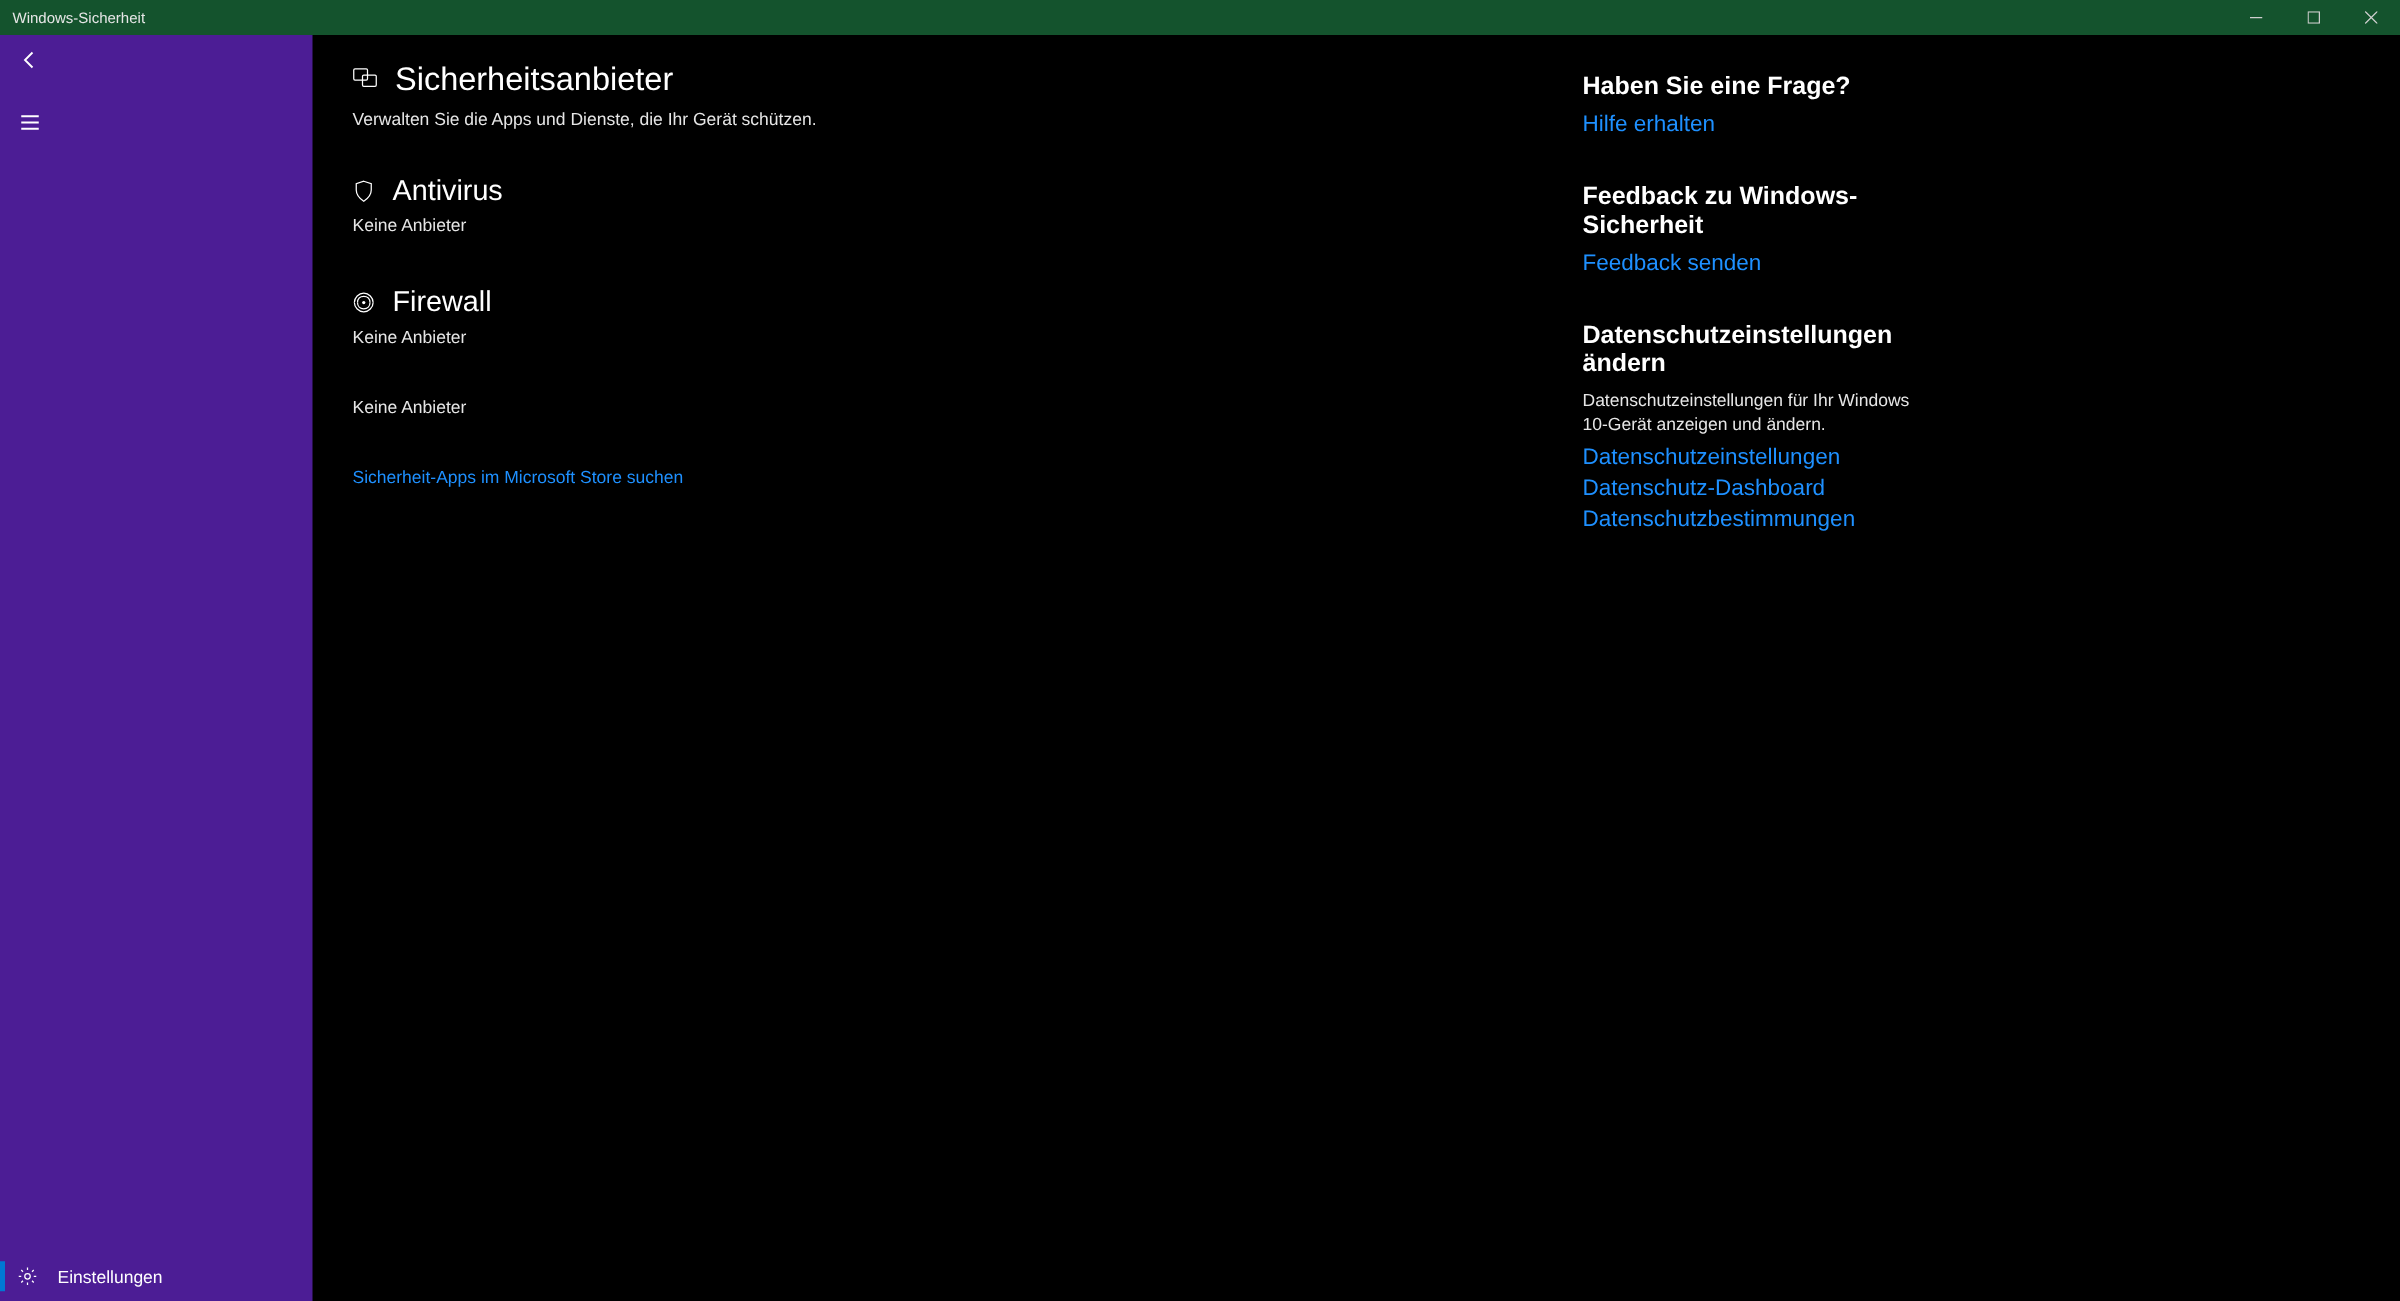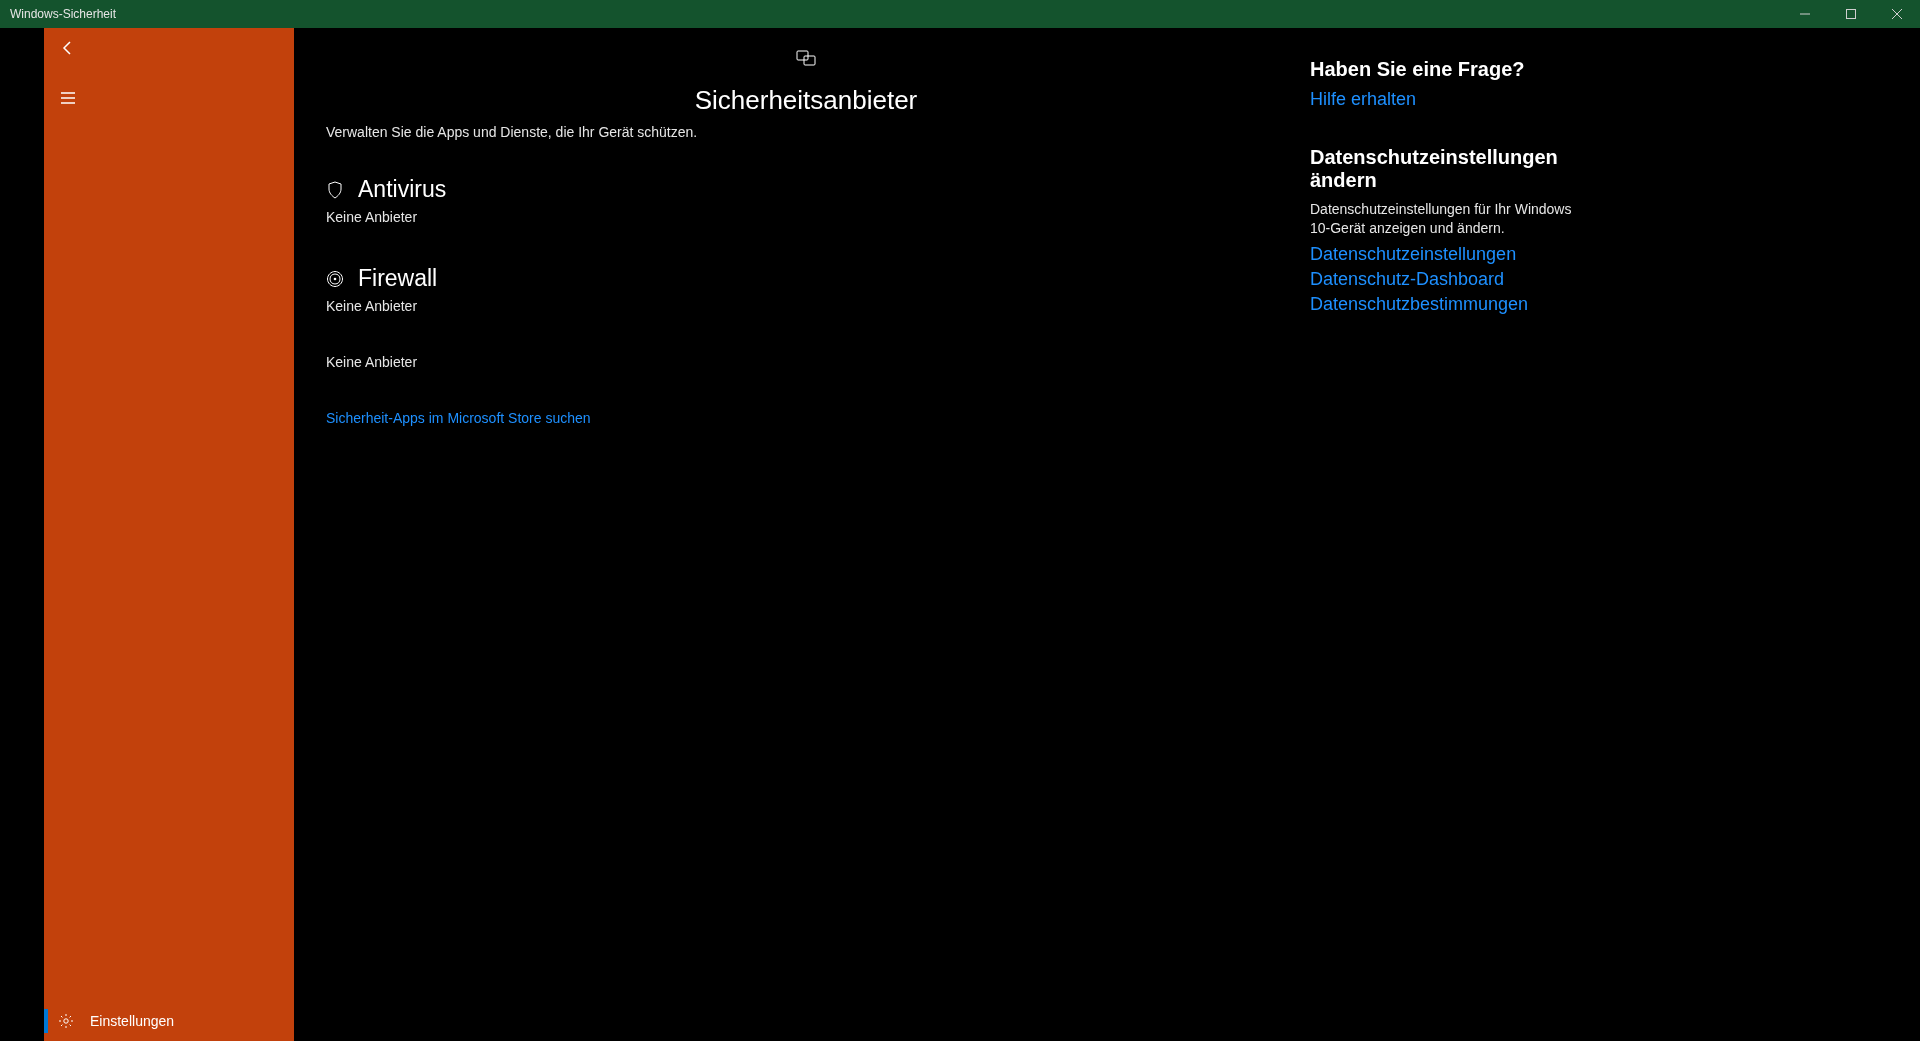--- a/index.html
+++ b/index.html
@@ -22,24 +22,23 @@
     display: flex; align-items: center; justify-content: center;
     color: #fff; font-size: 10px;
   }
   .titlebar-btn svg { width: 10px; height: 10px; stroke: #cfcfcf; stroke-width: 1; fill: none; }
 
   
   .body {
     display: flex; height: calc(1041px - 28px);
   }
   .sidebar {
-    width: 250px; background: #c2410c;
+    width: 250px; background: #4c1d95;
     display: flex; flex-direction: column;
     position: relative;
-    margin-left: 44px;
   }
   .sidebar-top { padding-top: 0; }
   .nav-btn {
     width: 48px; height: 40px;
     display: flex; align-items: center; justify-content: center;
   }
   .nav-btn svg { stroke: #fff; fill: none; }
 
   .sidebar-bottom {
     position: absolute; bottom: 0; left: 0; right: 0;
@@ -61,21 +60,20 @@
     flex: 1; background: #000;
     display: flex;
     padding: 20px 24px 0 32px;
   }
   .main {
     flex: 1; max-width: 960px;
   }
   .page-head {
     display: flex; align-items: center; gap: 14px;
     margin-bottom: 8px;
-    flex-direction: column;
   }
   .page-head .icon svg { width: 20px; height: 20px; stroke:#fff; fill:none;}
   .page-title { font-size: 26px; font-weight: 400; }
   .page-subtitle { font-size: 14px; color: #e6e6e6; margin-bottom: 36px;}
 
   .section { margin-bottom: 40px; }
   .section-head {
     display: flex; align-items: center; gap: 14px; margin-bottom: 6px;
   }
   .section-head .icon { width: 18px; height: 18px; display:flex; align-items:center; justify-content:center;}
@@ -195,20 +193,24 @@
 
       <div class="link">Sicherheit-Apps im Microsoft Store suchen</div>
     </div>
 
     <div class="right-rail">
       <div class="rail-section">
         <div class="rail-heading">Haben Sie eine Frage?</div>
         <span class="rail-link">Hilfe erhalten</span>
       </div>
       <div class="rail-section">
+        <div class="rail-heading">Feedback zu Windows-Sicherheit</div>
+        <span class="rail-link">Feedback senden</span>
+      </div>
+      <div class="rail-section">
         <div class="rail-heading">Datenschutzeinstellungen ändern</div>
         <div class="rail-text">Datenschutzeinstellungen für Ihr Windows 10-Gerät anzeigen und ändern.</div>
         <span class="rail-link">Datenschutzeinstellungen</span>
         <span class="rail-link">Datenschutz-Dashboard</span>
         <span class="rail-link">Datenschutzbestimmungen</span>
       </div>
     </div>
   </div>
 </div>
 

